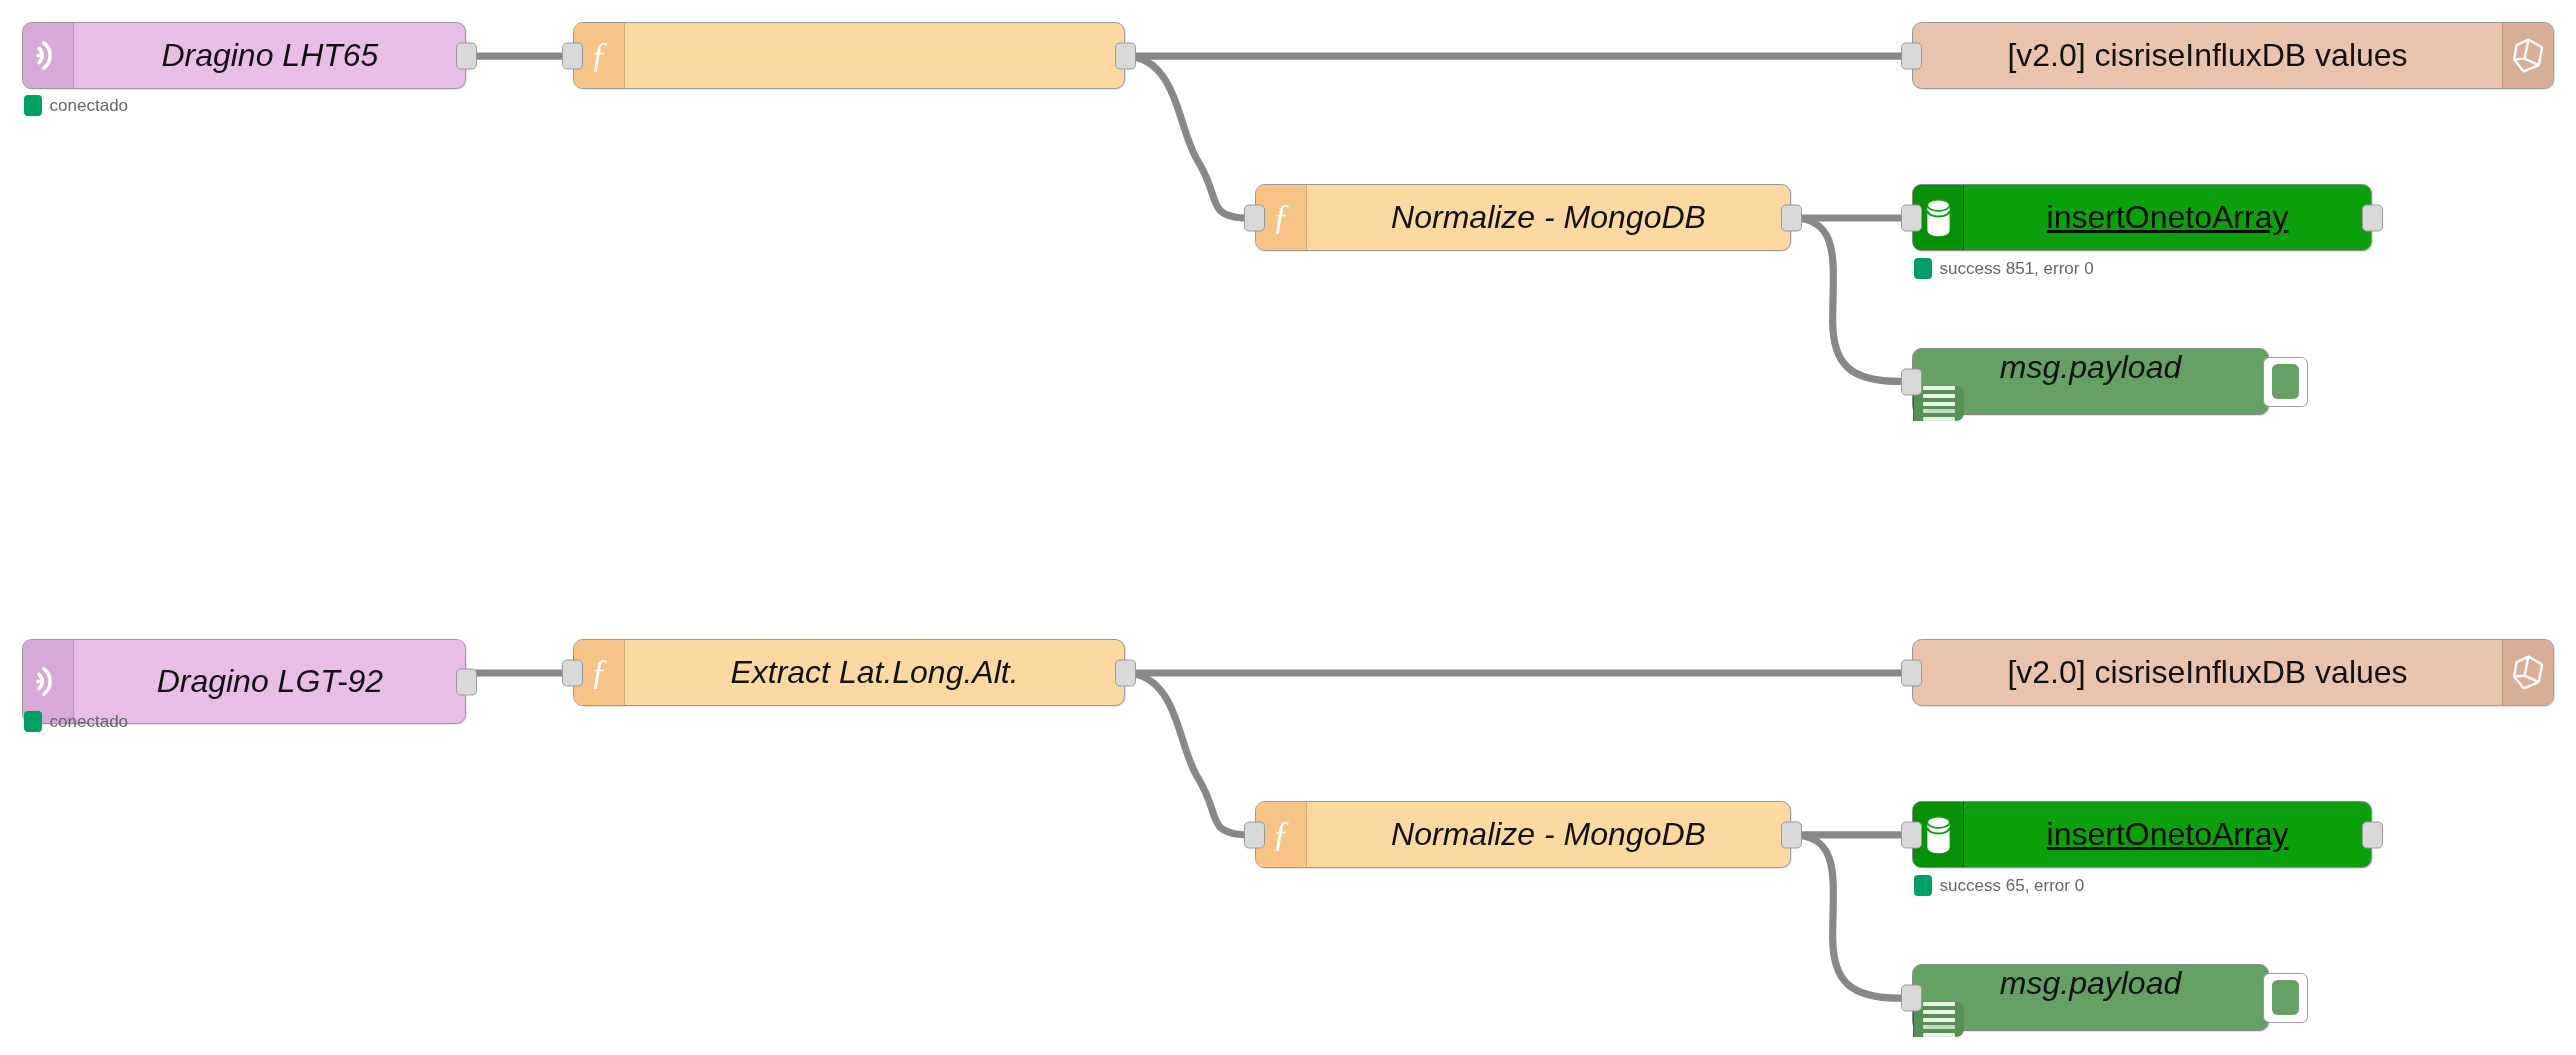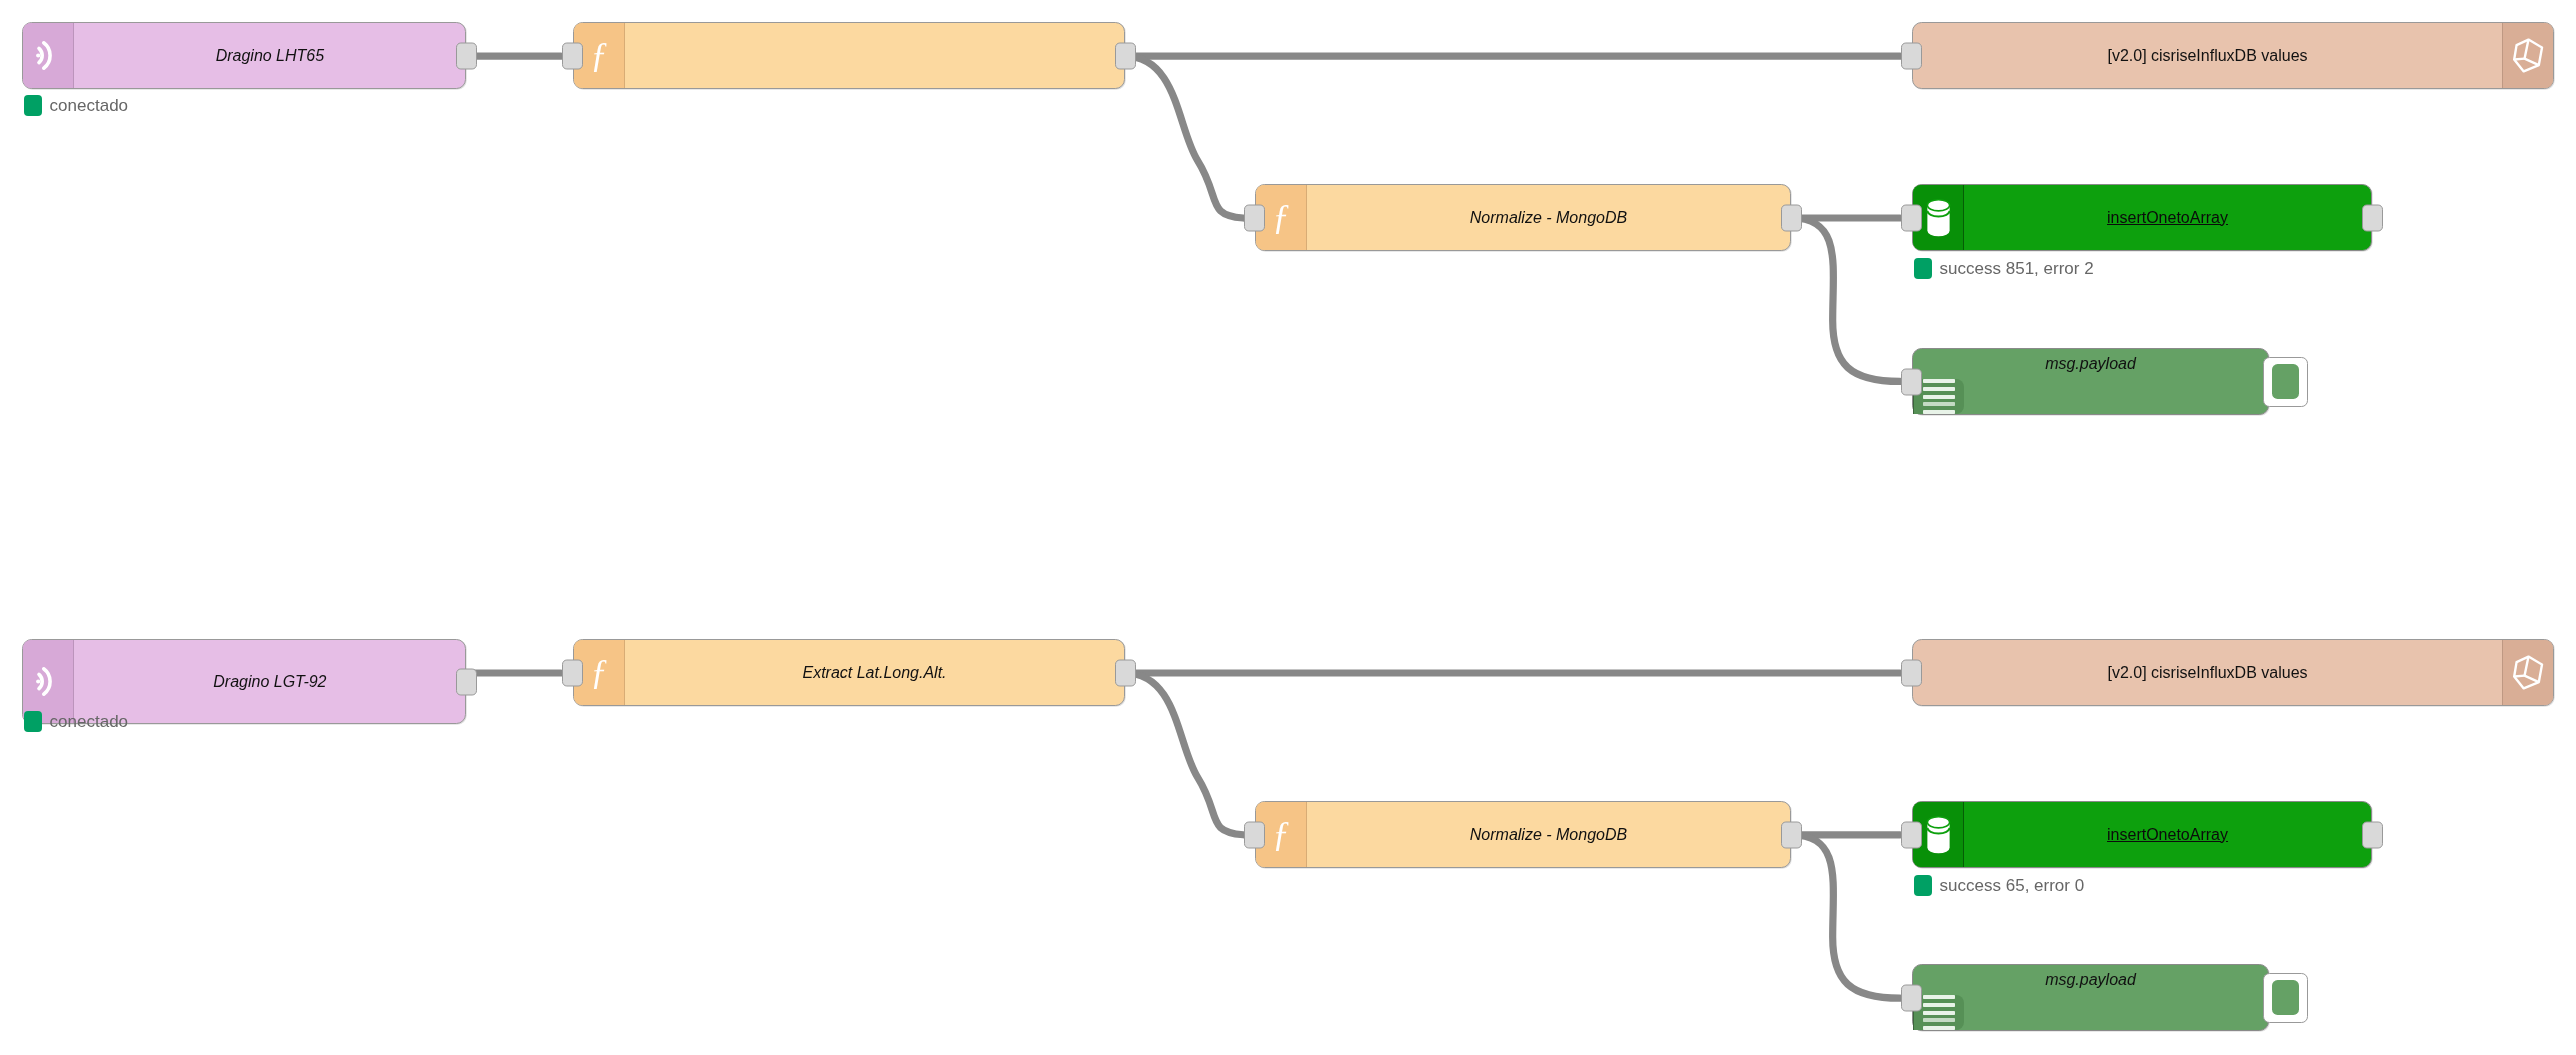--- a/index.html
+++ b/index.html
@@ -56,21 +56,21 @@
     border-bottom-right-radius: 8px;
     border-right: none;
     border-left: 0.8px solid rgba(0,0,0,0.12);
   }
   .node-label {
     flex: 1 1 auto;
     display: flex;
     align-items: center;
     justify-content: center;
     padding: 0 11.2px;
-    font-size: 16px;
+    font-size: 32px;
     color: #111111;
     white-space: nowrap;
   }
   .node-label.italic { font-style: italic; }
 
   
   .port {
     position: absolute;
     width: 21px;
     height: 27px;
@@ -234,21 +234,21 @@
         <ellipse cx="17" cy="9" rx="14" ry="7" fill="#ffffff" stroke="#0da00d" stroke-width="2"></ellipse>
         <path d="M3 16 a14 7 0 0 0 28 0" fill="none" stroke="#0da00d" stroke-width="2.5"></path>
       </svg>
     </div>
     <div class="node-label">insertOnetoArray</div>
     <div class="port in"></div>
     <div class="port out"></div>
   </div>
   <div class="status" style="left:1914px; top:258px;">
     <span class="status-dot"></span>
-    <span>success 851, error 2</span>
+    <span>success 851, error 0</span>
   </div>
 
   <div class="node n-debug" style="left:1912px; top:348px; width:357px; height:67px;">
     <div class="node-label italic">msg.payload</div>
     <div class="node-iconbox right">
       <span class="ic ic-debug">
         <span></span>
           <span></span>
           <span></span>
           <span></span>

